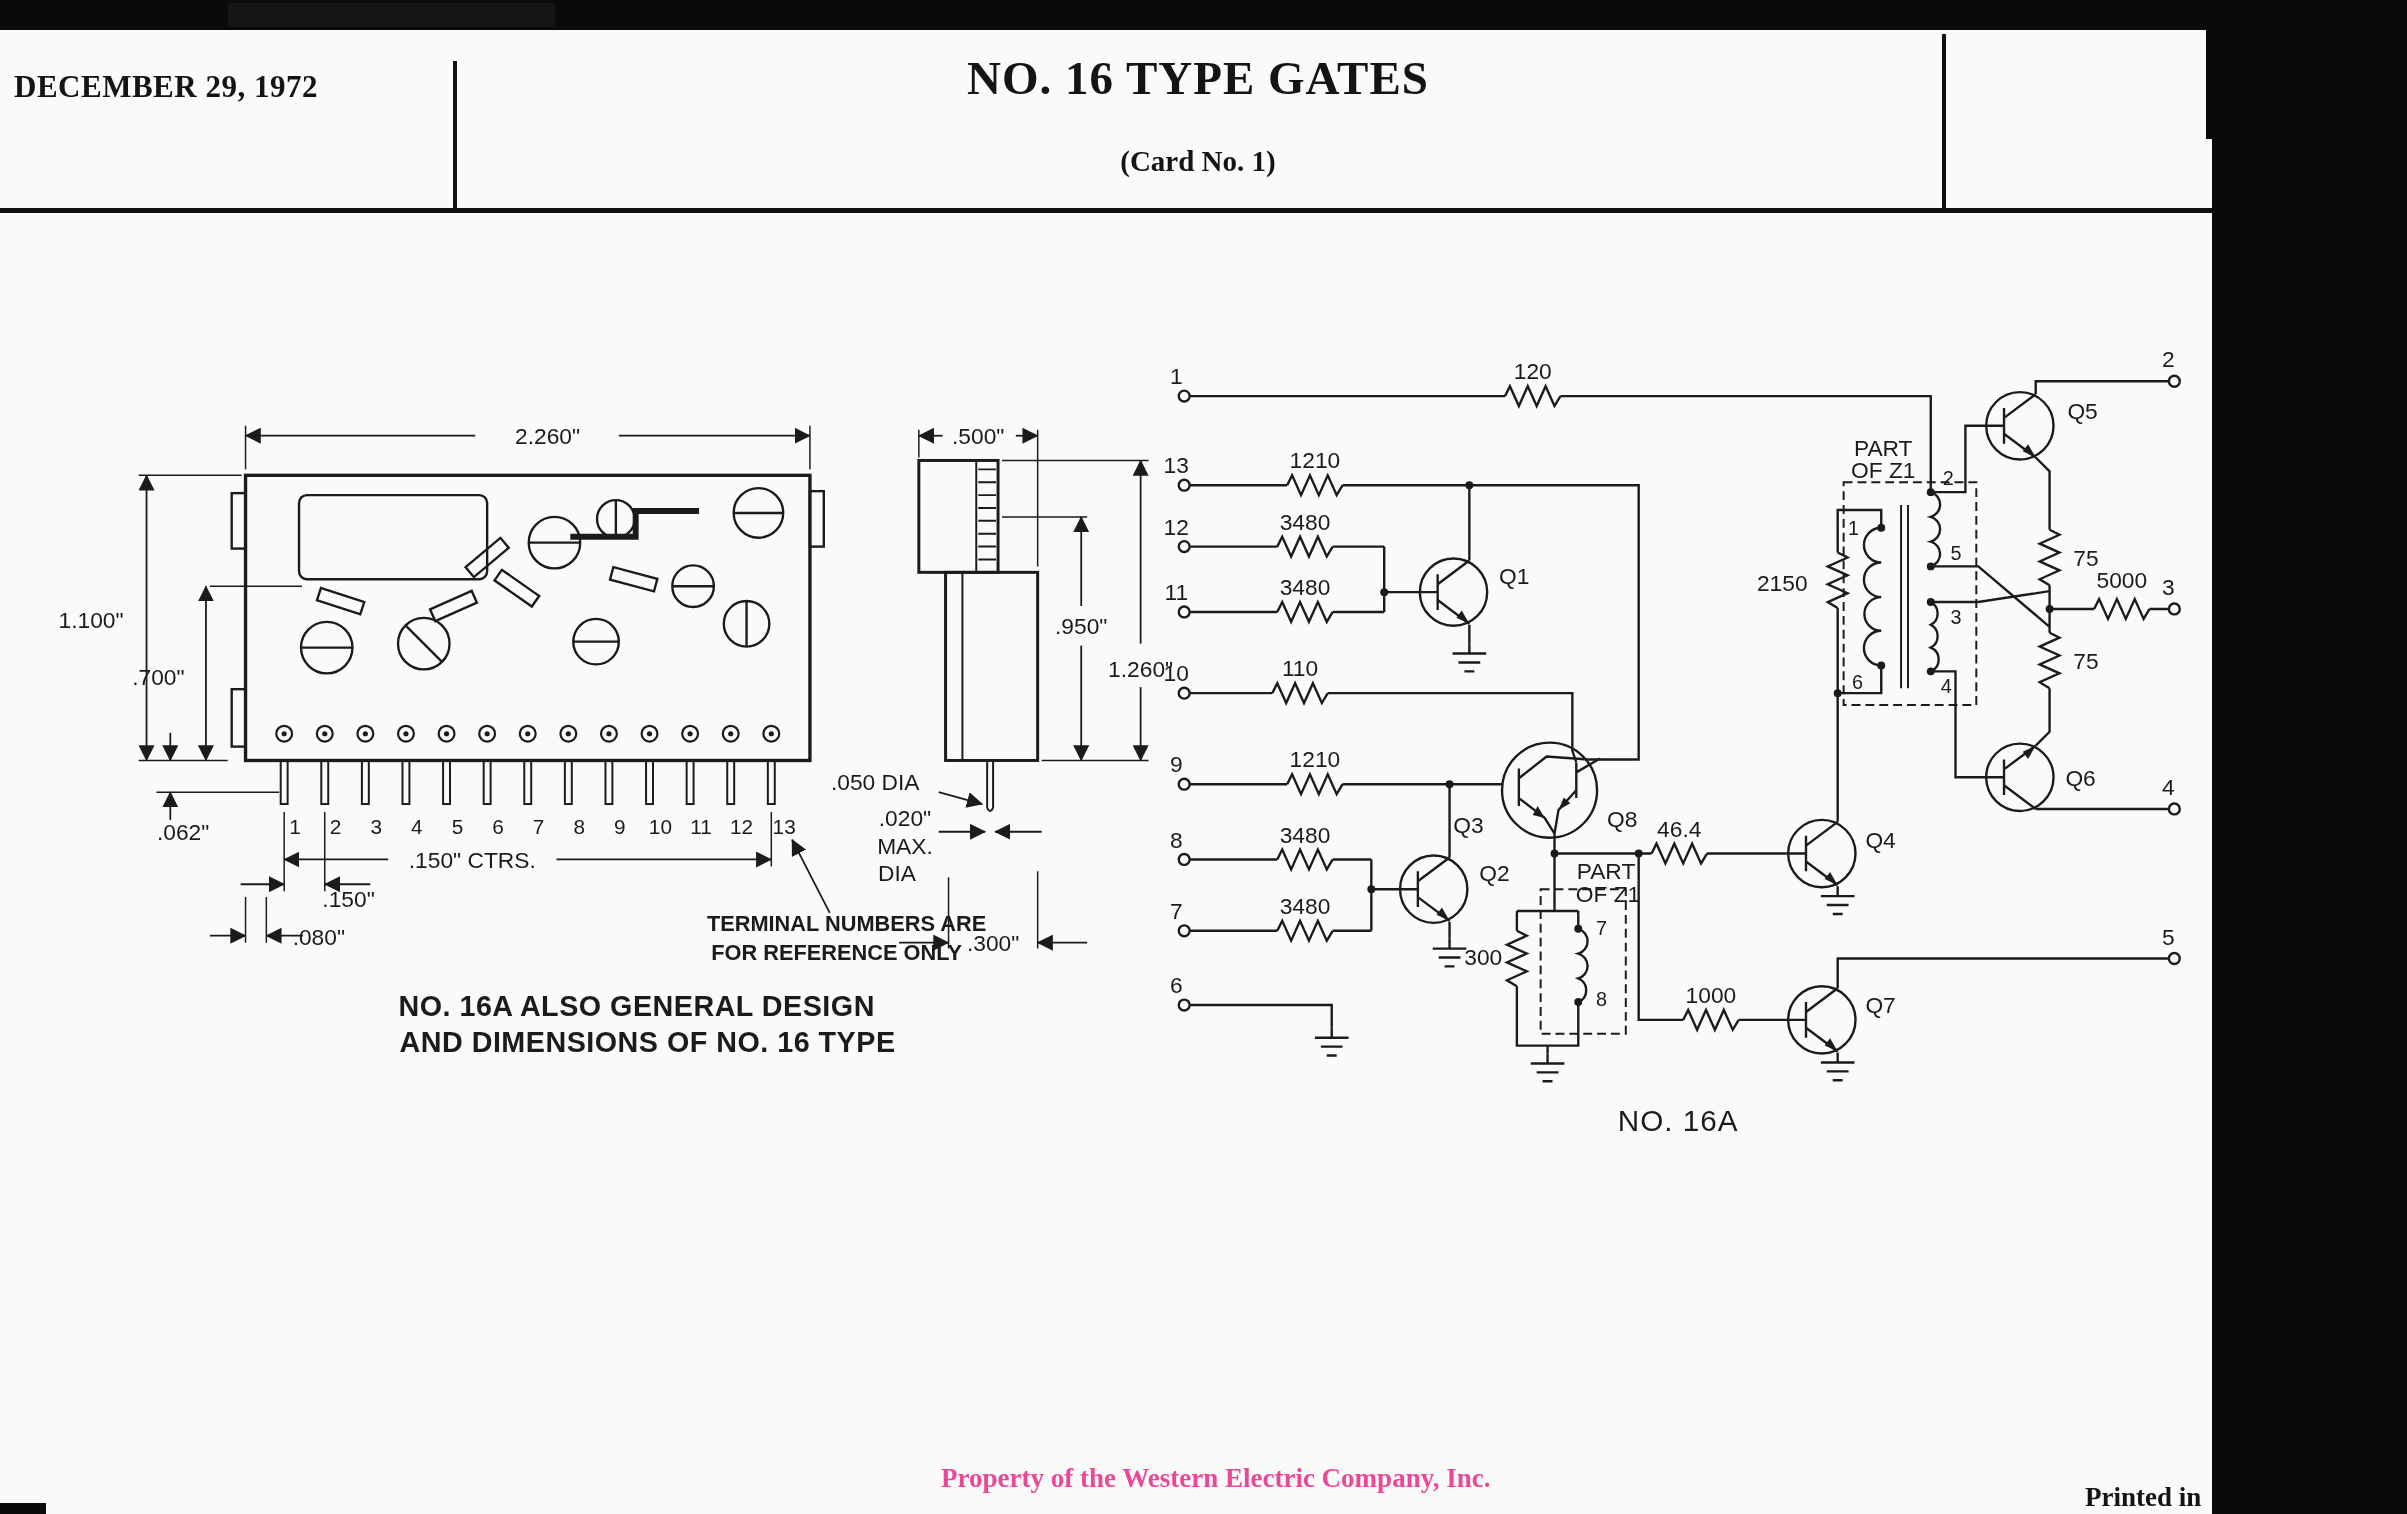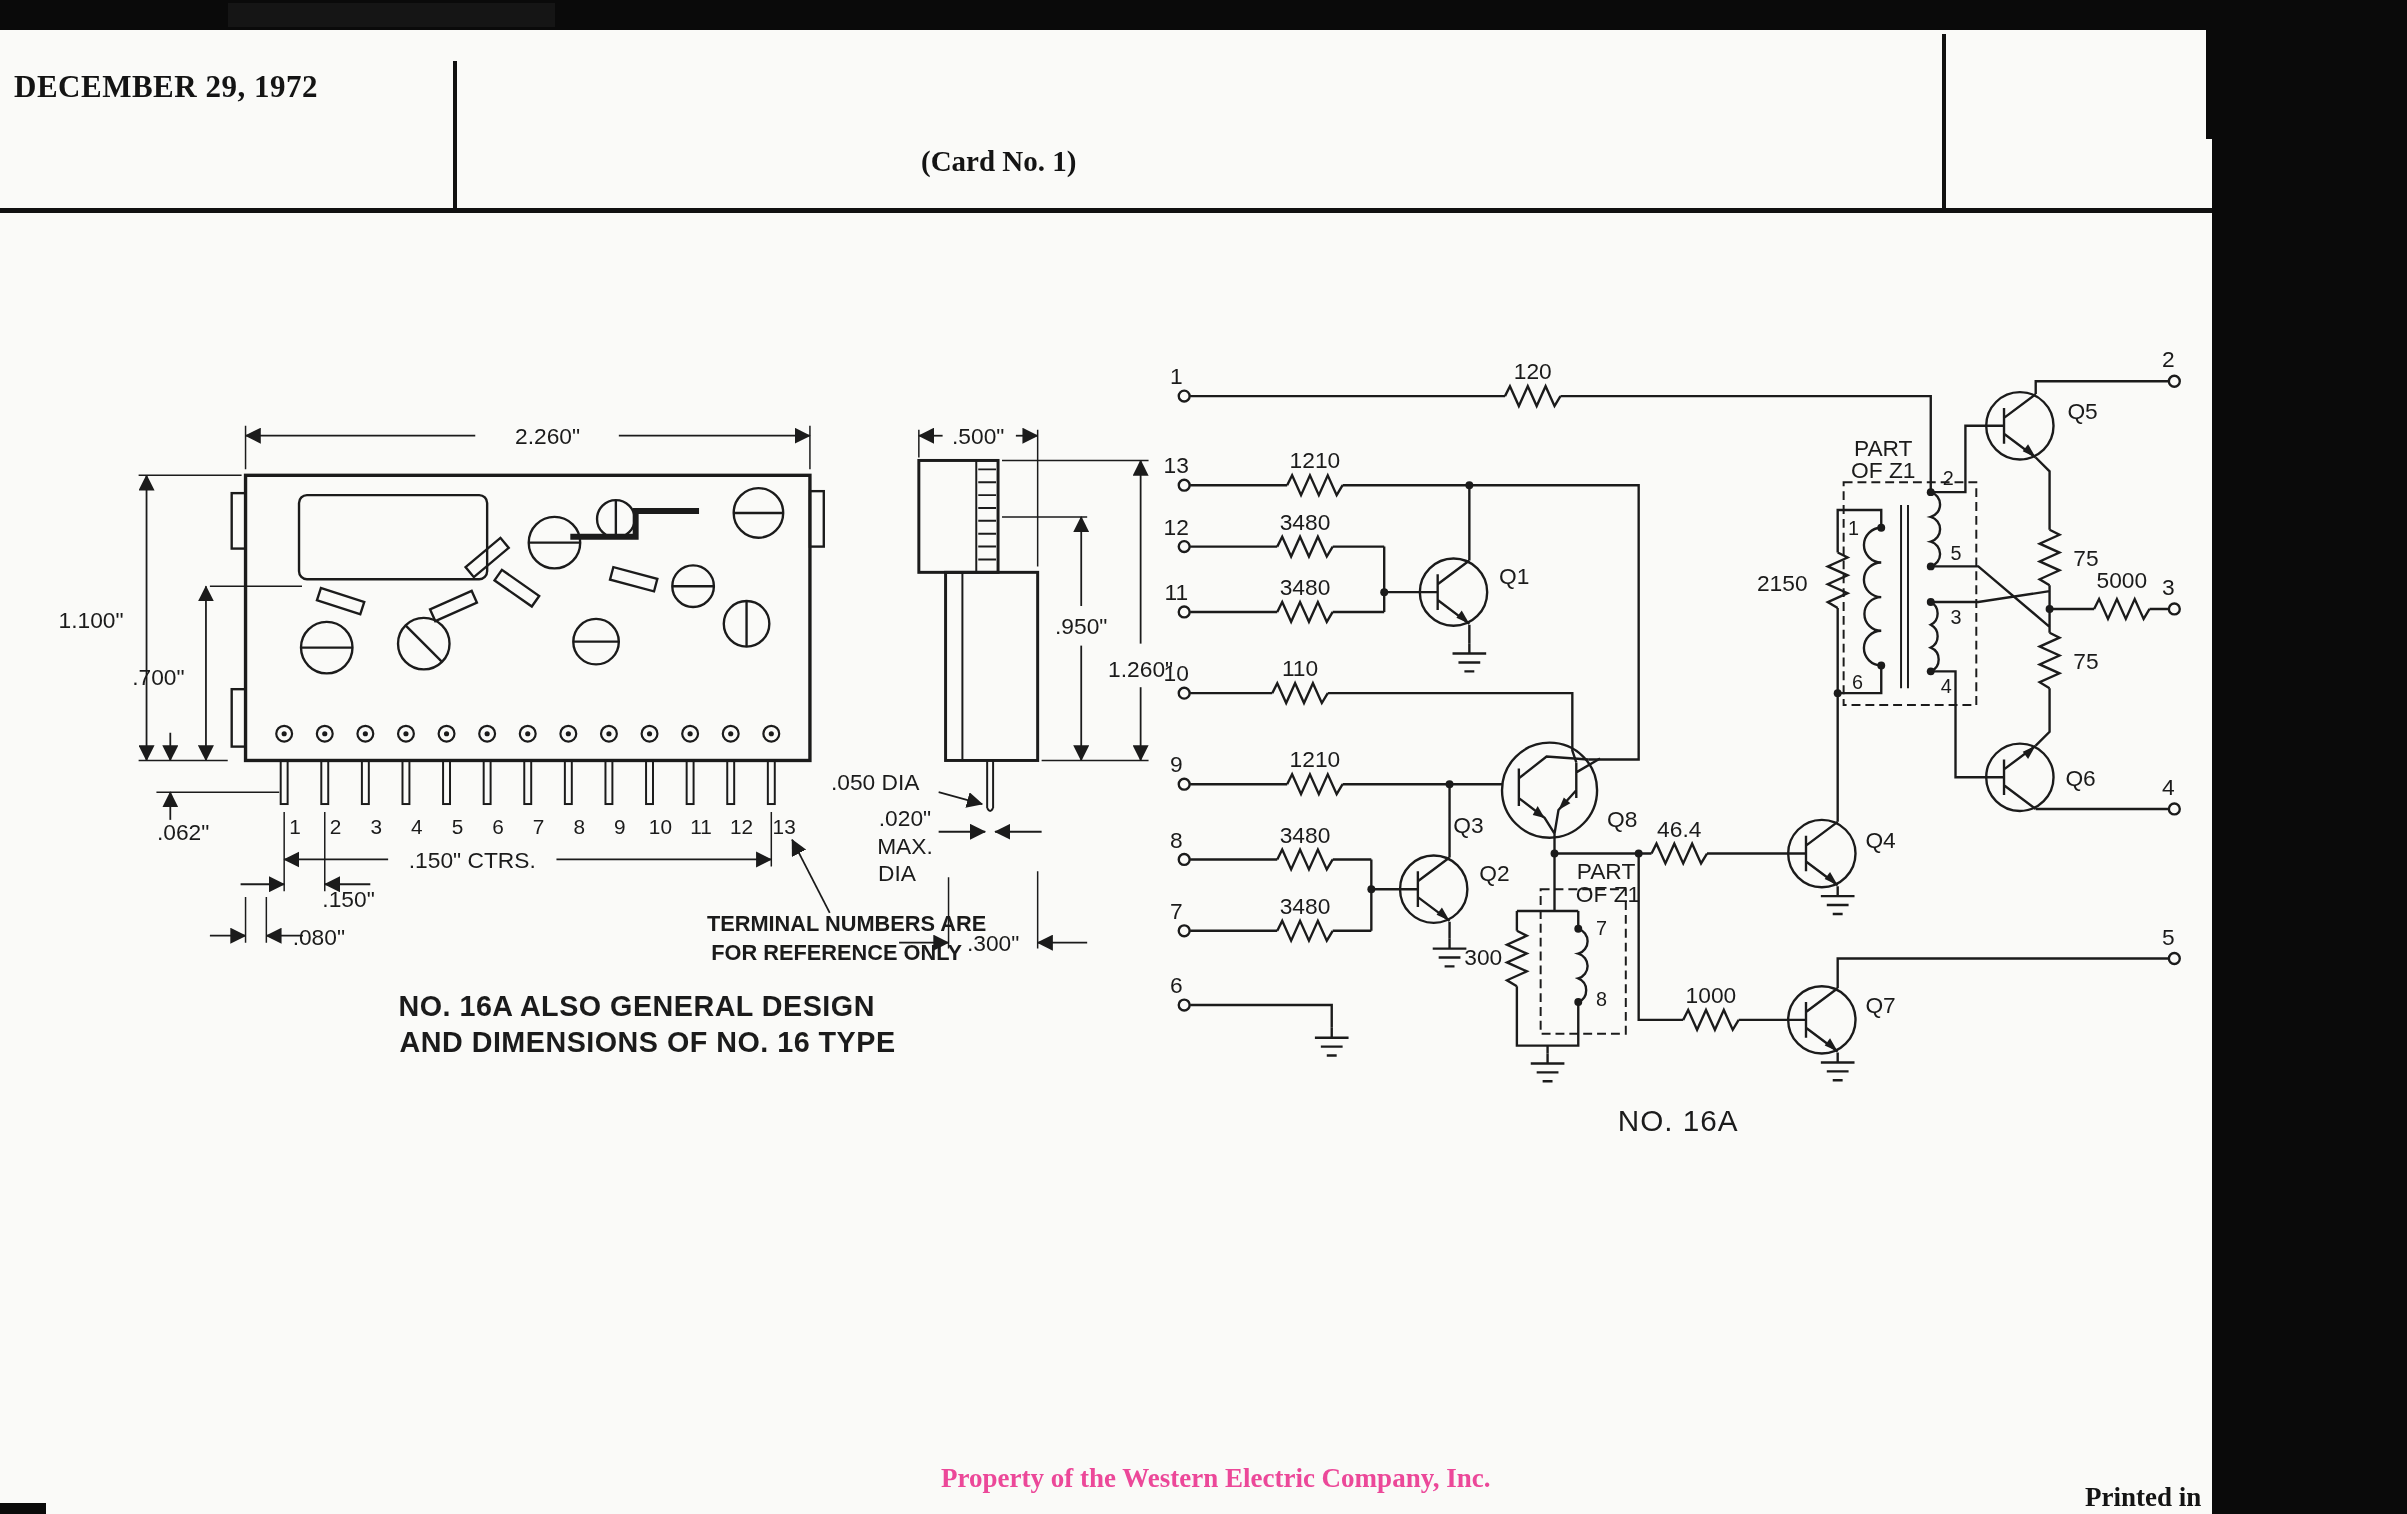--- a/index.html
+++ b/index.html
@@ -6,21 +6,21 @@
   .page{position:relative;width:2212px;height:1515px;overflow:hidden;background:#0a0a0a;
         font-family:"Liberation Serif",serif;}
   .paper{position:absolute;left:0;top:30px;width:2408px;height:1485px;background:#fafaf8;}
   .topband{position:absolute;left:0;top:0;width:2408px;height:30px;background:#0a0a0a;}
   .band-notch{position:absolute;left:228px;top:3px;width:327px;height:24px;background:#151515;}
   .edge-r{position:absolute;right:0;top:30px;width:6px;height:109px;background:#0a0a0a;}
   .corner-bl{position:absolute;left:0;top:1503px;width:46px;height:12px;background:#0a0a0a;}
 
   .hdr-date{position:absolute;left:14px;top:69px;font-size:31px;font-weight:700;letter-spacing:0.5px;color:#141414;}
   .hdr-title{position:absolute;left:921px;top:51px;width:554px;text-align:center;font-size:47px;font-weight:700;color:#141414;letter-spacing:1px;}
-  .hdr-sub{position:absolute;left:921px;top:145px;width:554px;text-align:left;font-size:29px;font-weight:600;color:#141414;}
+  .hdr-sub{position:absolute;left:921px;top:145px;width:554px;text-align:center;font-size:29px;font-weight:600;color:#141414;}
   .vrule{position:absolute;width:4px;background:#111;}
   .v1{left:453px;top:61px;height:147px;}
   .v2{left:1942px;top:34px;height:174px;}
   .hrule{position:absolute;left:0;top:208px;width:2408px;height:5px;background:#111;}
 
   .ftr-prop{position:absolute;left:941px;top:1463px;width:653px;text-align:left;font-size:27px;font-weight:700;color:#ec4899;}
   .ftr-usa{position:absolute;left:2085px;top:1463px;font-size:27px;font-weight:700;color:#141414;margin-top:19px;}
 
   svg.draw{position:absolute;left:0;top:0;}
   svg text{font-family:"Liberation Sans",sans-serif;fill:#1b1b1b;font-size:23px;}
@@ -35,20 +35,21 @@
 
 <div class="page">
   <div class="paper"></div>
   <div class="topband">
       <div class="band-notch"></div>
     </div>
   <div class="edge-r"></div>
   <div class="corner-bl"></div>
 
   <div class="hdr-date">DECEMBER 29, 1972</div>
+  <div class="hdr-title">NO. 16 TYPE GATES</div>
   <div class="hdr-sub">(Card No. 1)</div>
   <div class="vrule v1"></div>
   <div class="vrule v2"></div>
   <div class="hrule"></div>
 
   <svg class="draw" width="2408" height="1515" viewBox="0 0 2432 1530" xmlns="http://www.w3.org/2000/svg" xmlns:xlink="http://www.w3.org/1999/xlink">
     <defs>
       <marker id="ar" viewBox="0 0 10 10" refX="9.5" refY="5" markerWidth="9" markerHeight="9" orient="auto-start-reverse">
         <path d="M0 0 L10 5 L0 10 z" fill="#1b1b1b"></path>
       </marker>

